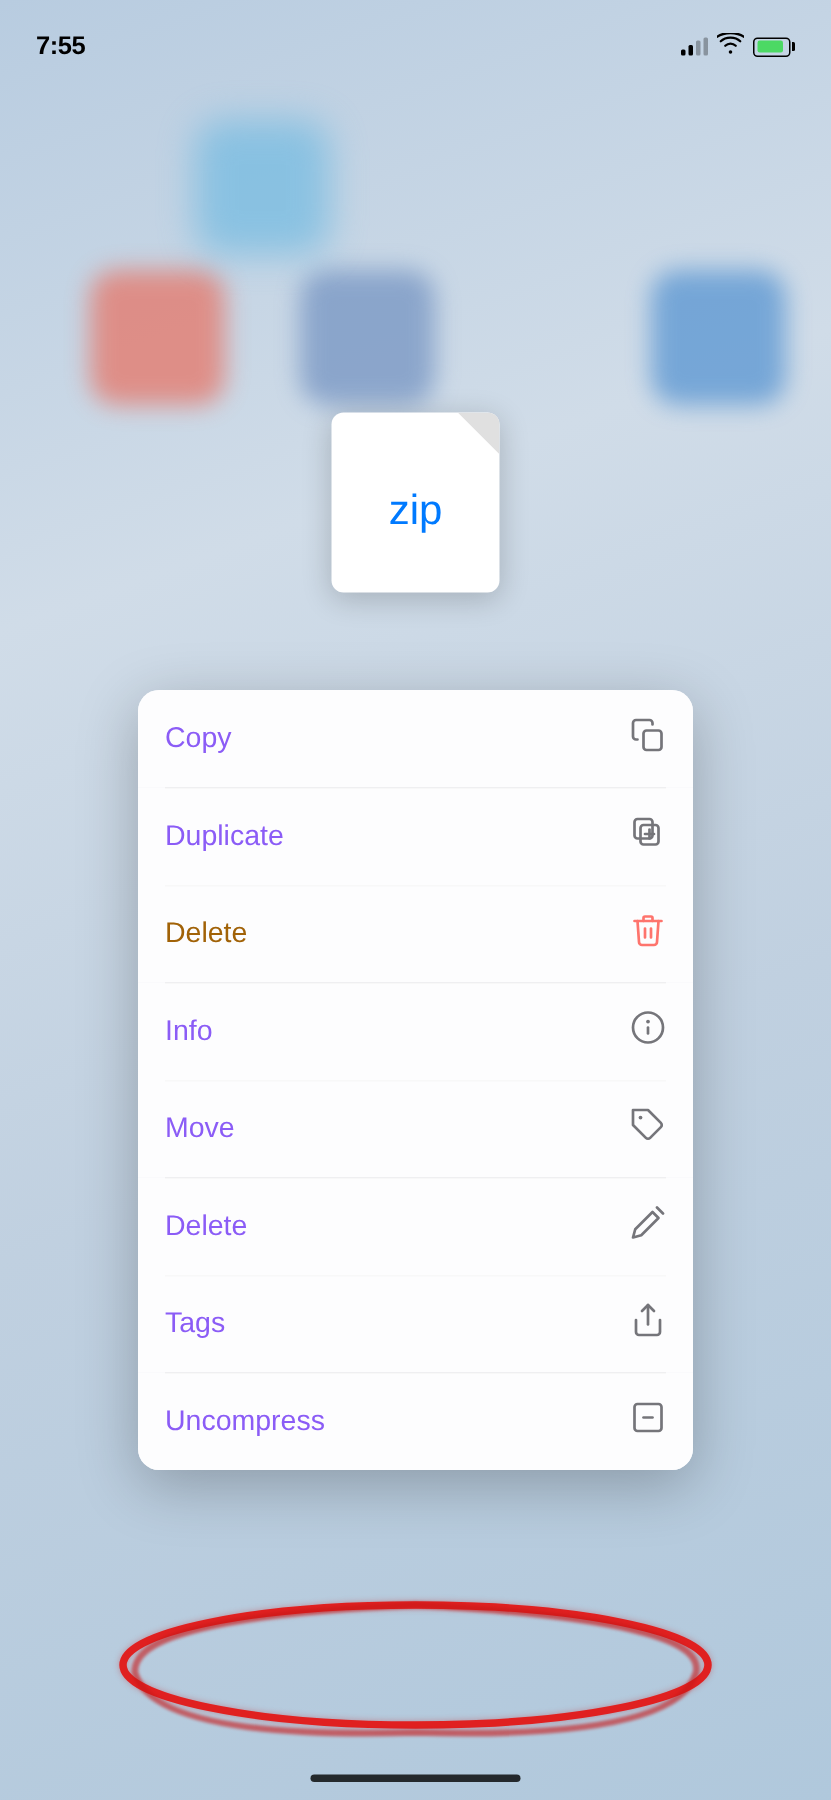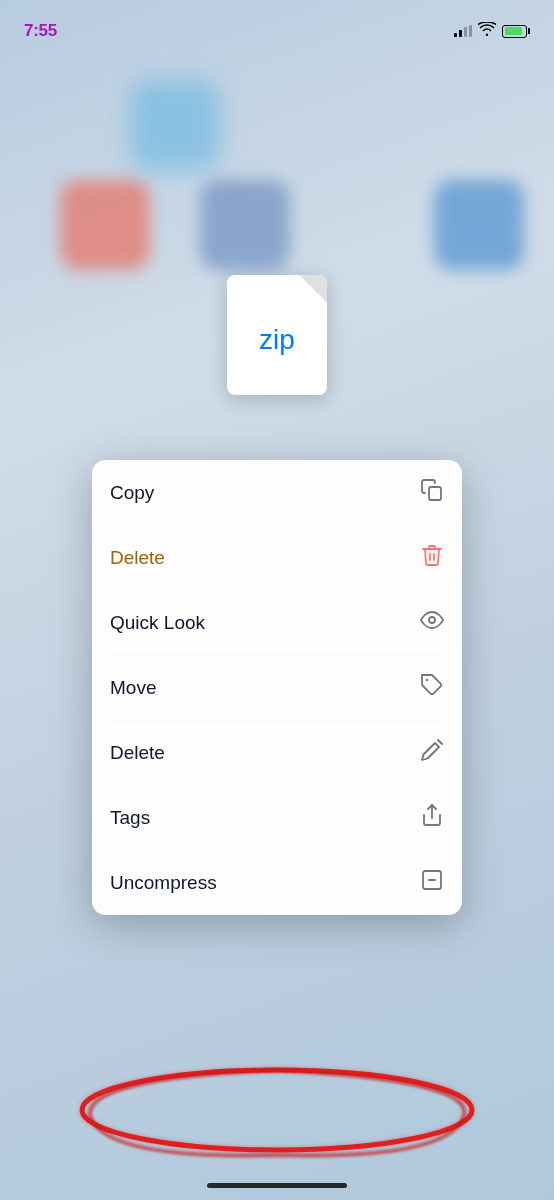--- a/index.html
+++ b/index.html
@@ -44,21 +44,21 @@
       display: flex;
       align-items: center;
       justify-content: space-between;
       padding: 12px 24px 0;
       z-index: 10;
     }
 
     .status-time {
       font-size: 17px;
       font-weight: 600;
-      color: #a21caf;
+      color: #000000;
       letter-spacing: -0.3px;
     }
 
     .status-icons {
       display: flex;
       align-items: center;
       gap: 6px;
     }
 
     
@@ -110,21 +110,21 @@
     
     .zip-container {
       position: absolute;
       top: 275px;
       left: 50%;
       transform: translateX(-50%);
       z-index: 5;
     }
 
     .zip-icon {
-      width: 100px;
+      width: 112px;
       height: 120px;
       background: white;
       border-radius: 8px;
       display: flex;
       flex-direction: column;
       align-items: center;
       justify-content: center;
       box-shadow: 0 4px 20px rgba(0,0,0,0.2);
       position: relative;
     }
@@ -190,21 +190,21 @@
       position: absolute;
       bottom: 0;
       left: 18px;
       right: 18px;
       height: 0.5px;
       background: rgba(0,0,0,0.15);
     }
 
     .menu-item-label {
       font-size: 19px;
-      color: #0f172a;
+      color: #8b5cf6;
       font-weight: 400;
     }
 
     .menu-item-label.delete {
       color: #a16207;
     }
 
     .menu-item-icon {
       font-size: 22px;
       color: #3c3c43;
@@ -277,44 +277,56 @@
   <div class="menu-item">
     <span class="menu-item-label">Copy</span>
     <span class="menu-item-icon">
       <svg width="24" height="24" viewBox="0 0 24 24" fill="none" stroke="currentColor" stroke-width="1.8" stroke-linecap="round" stroke-linejoin="round">
         <rect x="9" y="9" width="12" height="13" rx="2"></rect>
         <path d="M5 15H4a2 2 0 0 1-2-2V4a2 2 0 0 1 2-2h9a2 2 0 0 1 2 2v1"></path>
       </svg>
     </span>
   </div>
 
+  <div class="menu-item">
+    <span class="menu-item-label">Duplicate</span>
+    <span class="menu-item-icon">
+      <svg width="24" height="24" viewBox="0 0 24 24" fill="none" stroke="currentColor" stroke-width="1.8" stroke-linecap="round" stroke-linejoin="round">
+        <rect x="7" y="7" width="12" height="13" rx="2"></rect>
+        <rect x="3" y="3" width="12" height="13" rx="2" fill="none"></rect>
+        <line x1="10" y1="13" x2="16" y2="13"></line>
+        <line x1="13" y1="10" x2="13" y2="16"></line>
+      </svg>
+    </span>
+  </div>
 
 
   <div class="menu-item">
     <span class="menu-item-label delete">Delete</span>
     <span class="menu-item-icon delete">
       <svg width="24" height="24" viewBox="0 0 24 24" fill="none" stroke="#FF3B30" stroke-width="1.8" stroke-linecap="round" stroke-linejoin="round">
         <polyline points="3 6 5 6 21 6"></polyline>
         <path d="M19 6l-1 14a2 2 0 0 1-2 2H8a2 2 0 0 1-2-2L5 6"></path>
         <path d="M10 11v6M14 11v6"></path>
         <path d="M9 6V4a1 1 0 0 1 1-1h4a1 1 0 0 1 1 1v2"></path>
       </svg>
     </span>
   </div>
 
-
-  <div class="menu-item">
-    <span class="menu-item-label">Quick Look</span>
-    <span class="menu-item-icon">
-      <svg width="24" height="24" viewBox="0 0 24 24" fill="none" stroke="currentColor" stroke-width="1.8" stroke-linecap="round" stroke-linejoin="round">
-        <path d="M1 12s4-8 11-8 11 8 11 8-4 8-11 8-11-8-11-8z"></path>
-        <circle cx="12" cy="12" r="3"></circle>
-      </svg>
-    </span>
-  </div>
+  <div class="menu-item">
+    <span class="menu-item-label">Info</span>
+    <span class="menu-item-icon">
+      <svg width="24" height="24" viewBox="0 0 24 24" fill="none" stroke="currentColor" stroke-width="1.8" stroke-linecap="round" stroke-linejoin="round">
+        <circle cx="12" cy="12" r="10"></circle>
+        <line x1="12" y1="8" x2="12" y2="8" stroke-width="2.5"></line>
+        <line x1="12" y1="12" x2="12" y2="16"></line>
+      </svg>
+    </span>
+  </div>
+
 
   <div class="menu-item">
     <span class="menu-item-label">Move</span>
     <span class="menu-item-icon">
       <svg width="24" height="24" viewBox="0 0 24 24" fill="none" stroke="currentColor" stroke-width="1.8" stroke-linecap="round" stroke-linejoin="round">
         <path d="M20.59 13.41l-7.17 7.17a2 2 0 0 1-2.83 0L2 12V2h10l8.59 8.59a2 2 0 0 1 0 2.82z"></path>
         <line x1="7" y1="7" x2="7.01" y2="7" stroke-width="2.5"></line>
       </svg>
     </span>
   </div>

